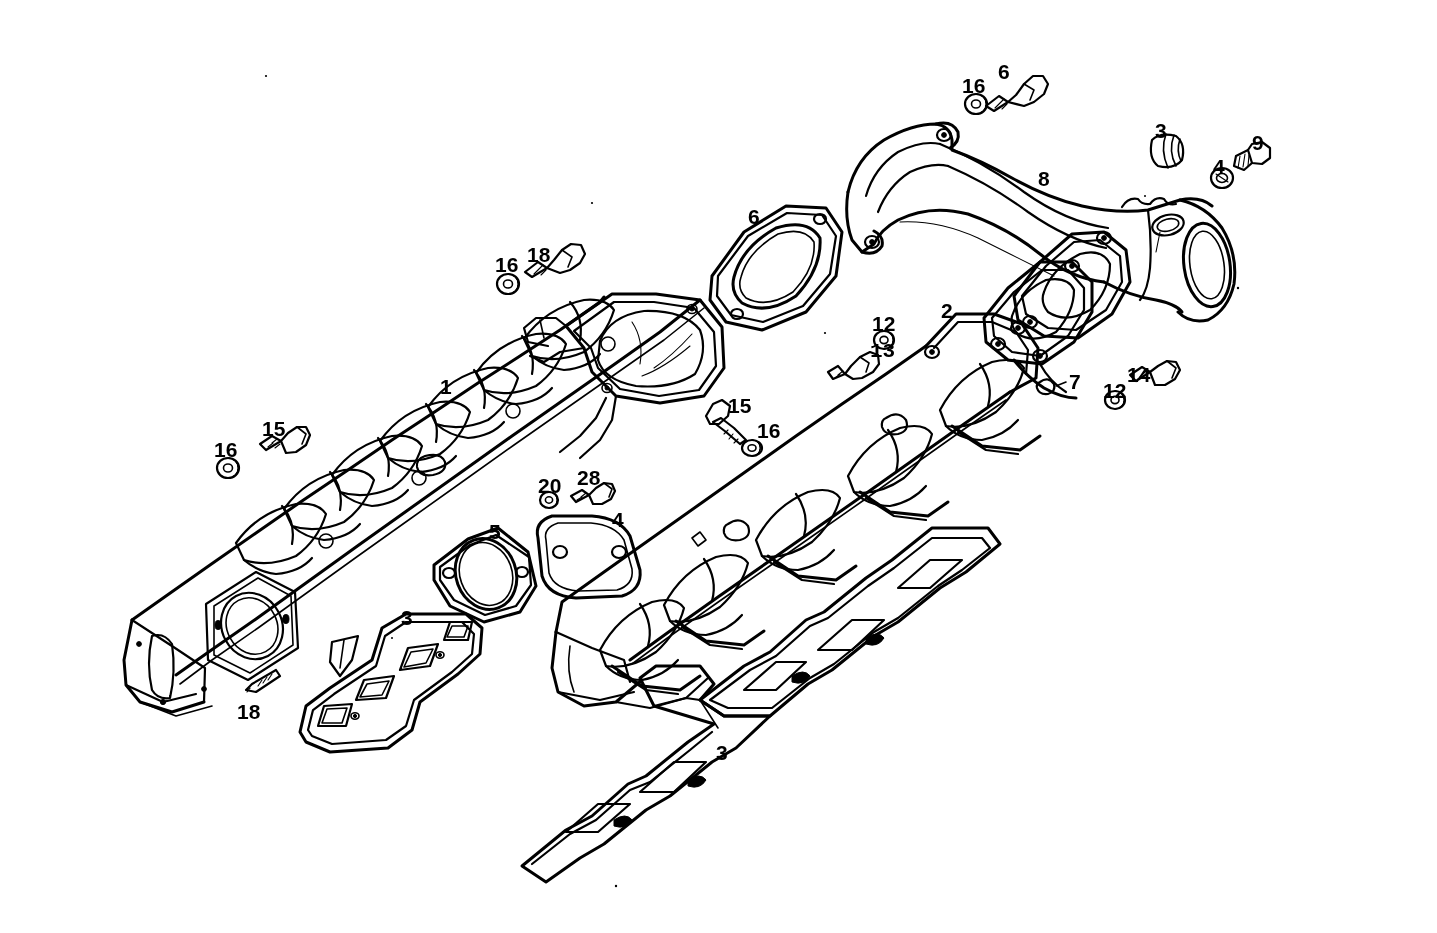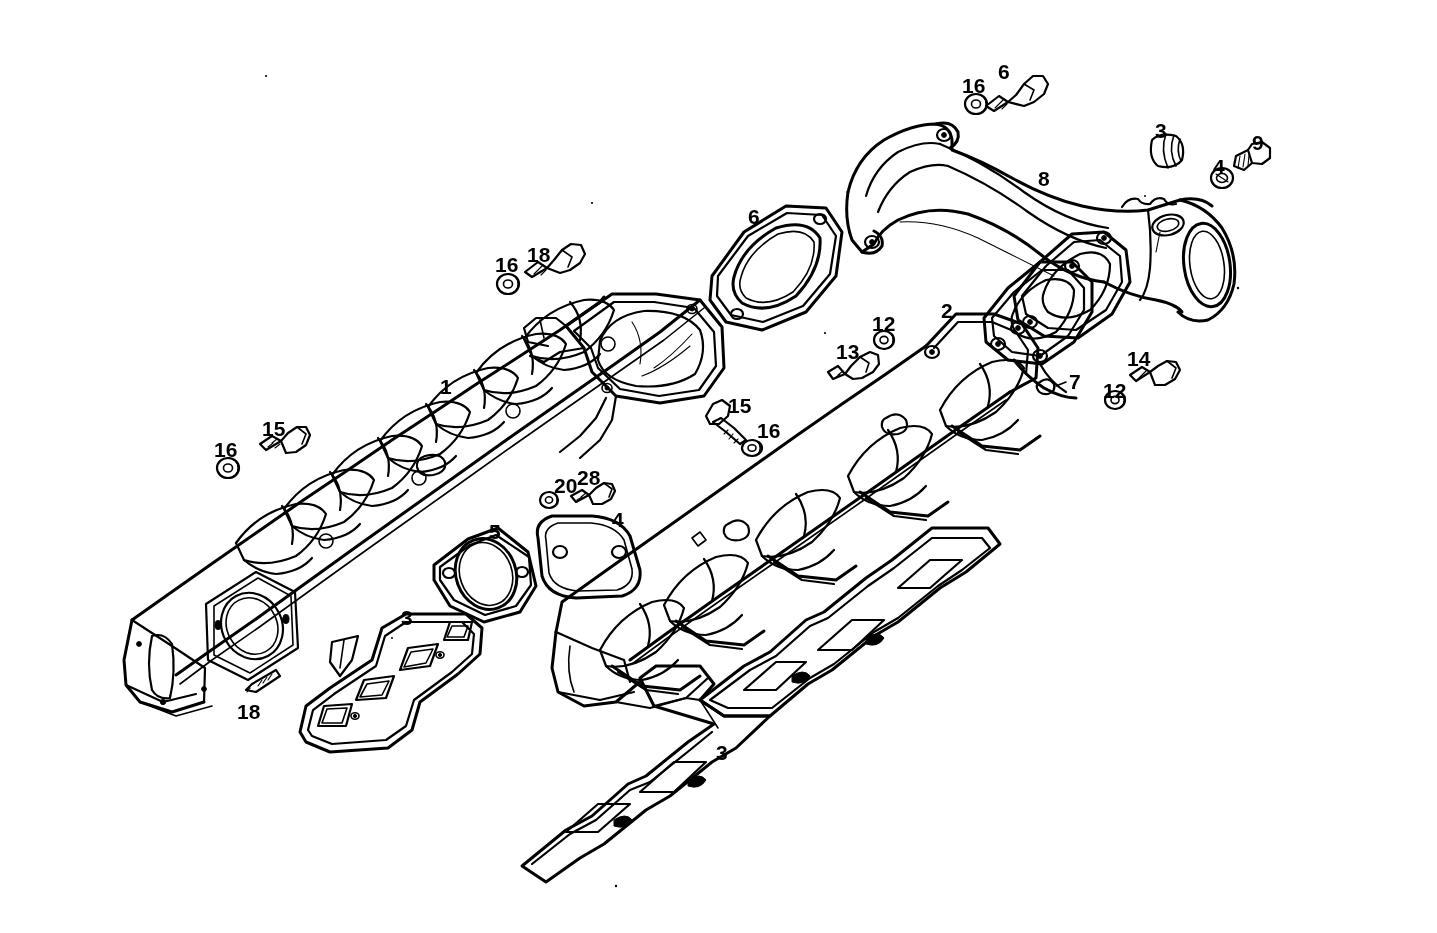--- a/index.html
+++ b/index.html
@@ -496,27 +496,27 @@
   <div class="callout" style="left:612px;  top:509px;">4</div>
   <div class="callout" style="left:489px;  top:521px;">5</div>
   <div class="callout" style="left:748px;  top:206px;">6</div>
   <div class="callout" style="left:1069px; top:371px;">7</div>
   <div class="callout" style="left:1038px; top:168px;">8</div>
   <div class="callout" style="left:1252px; top:132px;">9</div>
   <div class="callout" style="left:1213px; top:156px;">4</div>
   <div class="callout" style="left:1155px; top:120px;">3</div>
   <div class="callout" style="left:872px;  top:313px;">12</div>
   <div class="callout" style="left:1103px; top:380px;">12</div>
-  <div class="callout" style="left:836px;  top:341px;">13</div>
-  <div class="callout" style="left:1127px; top:348px;text-align:right;">14</div>
+  <div class="callout" style="left:870px;  top:341px;font-family:Liberation Mono, monospace;">13</div>
+  <div class="callout" style="left:1127px; top:364px;text-align:right;">14</div>
   <div class="callout" style="left:262px;  top:418px;">15</div>
   <div class="callout" style="left:728px;  top:395px;">15</div>
   <div class="callout" style="left:214px;  top:439px;">16</div>
   <div class="callout" style="left:495px;  top:254px;">16</div>
   <div class="callout" style="left:757px;  top:420px;">16</div>
   <div class="callout" style="left:962px;  top:75px;">16</div>
   <div class="callout" style="left:998px;  top:61px;">6</div>
   <div class="callout" style="left:527px;  top:244px;">18</div>
   <div class="callout" style="left:237px;  top:701px;">18</div>
-  <div class="callout" style="left:538px;  top:475px;margin-left:16px;">20</div>
+  <div class="callout" style="left:538px;  top:475px;">20</div>
   <div class="callout" style="left:577px;  top:467px;">28</div>
 
 </div>
 
 </body></html>

